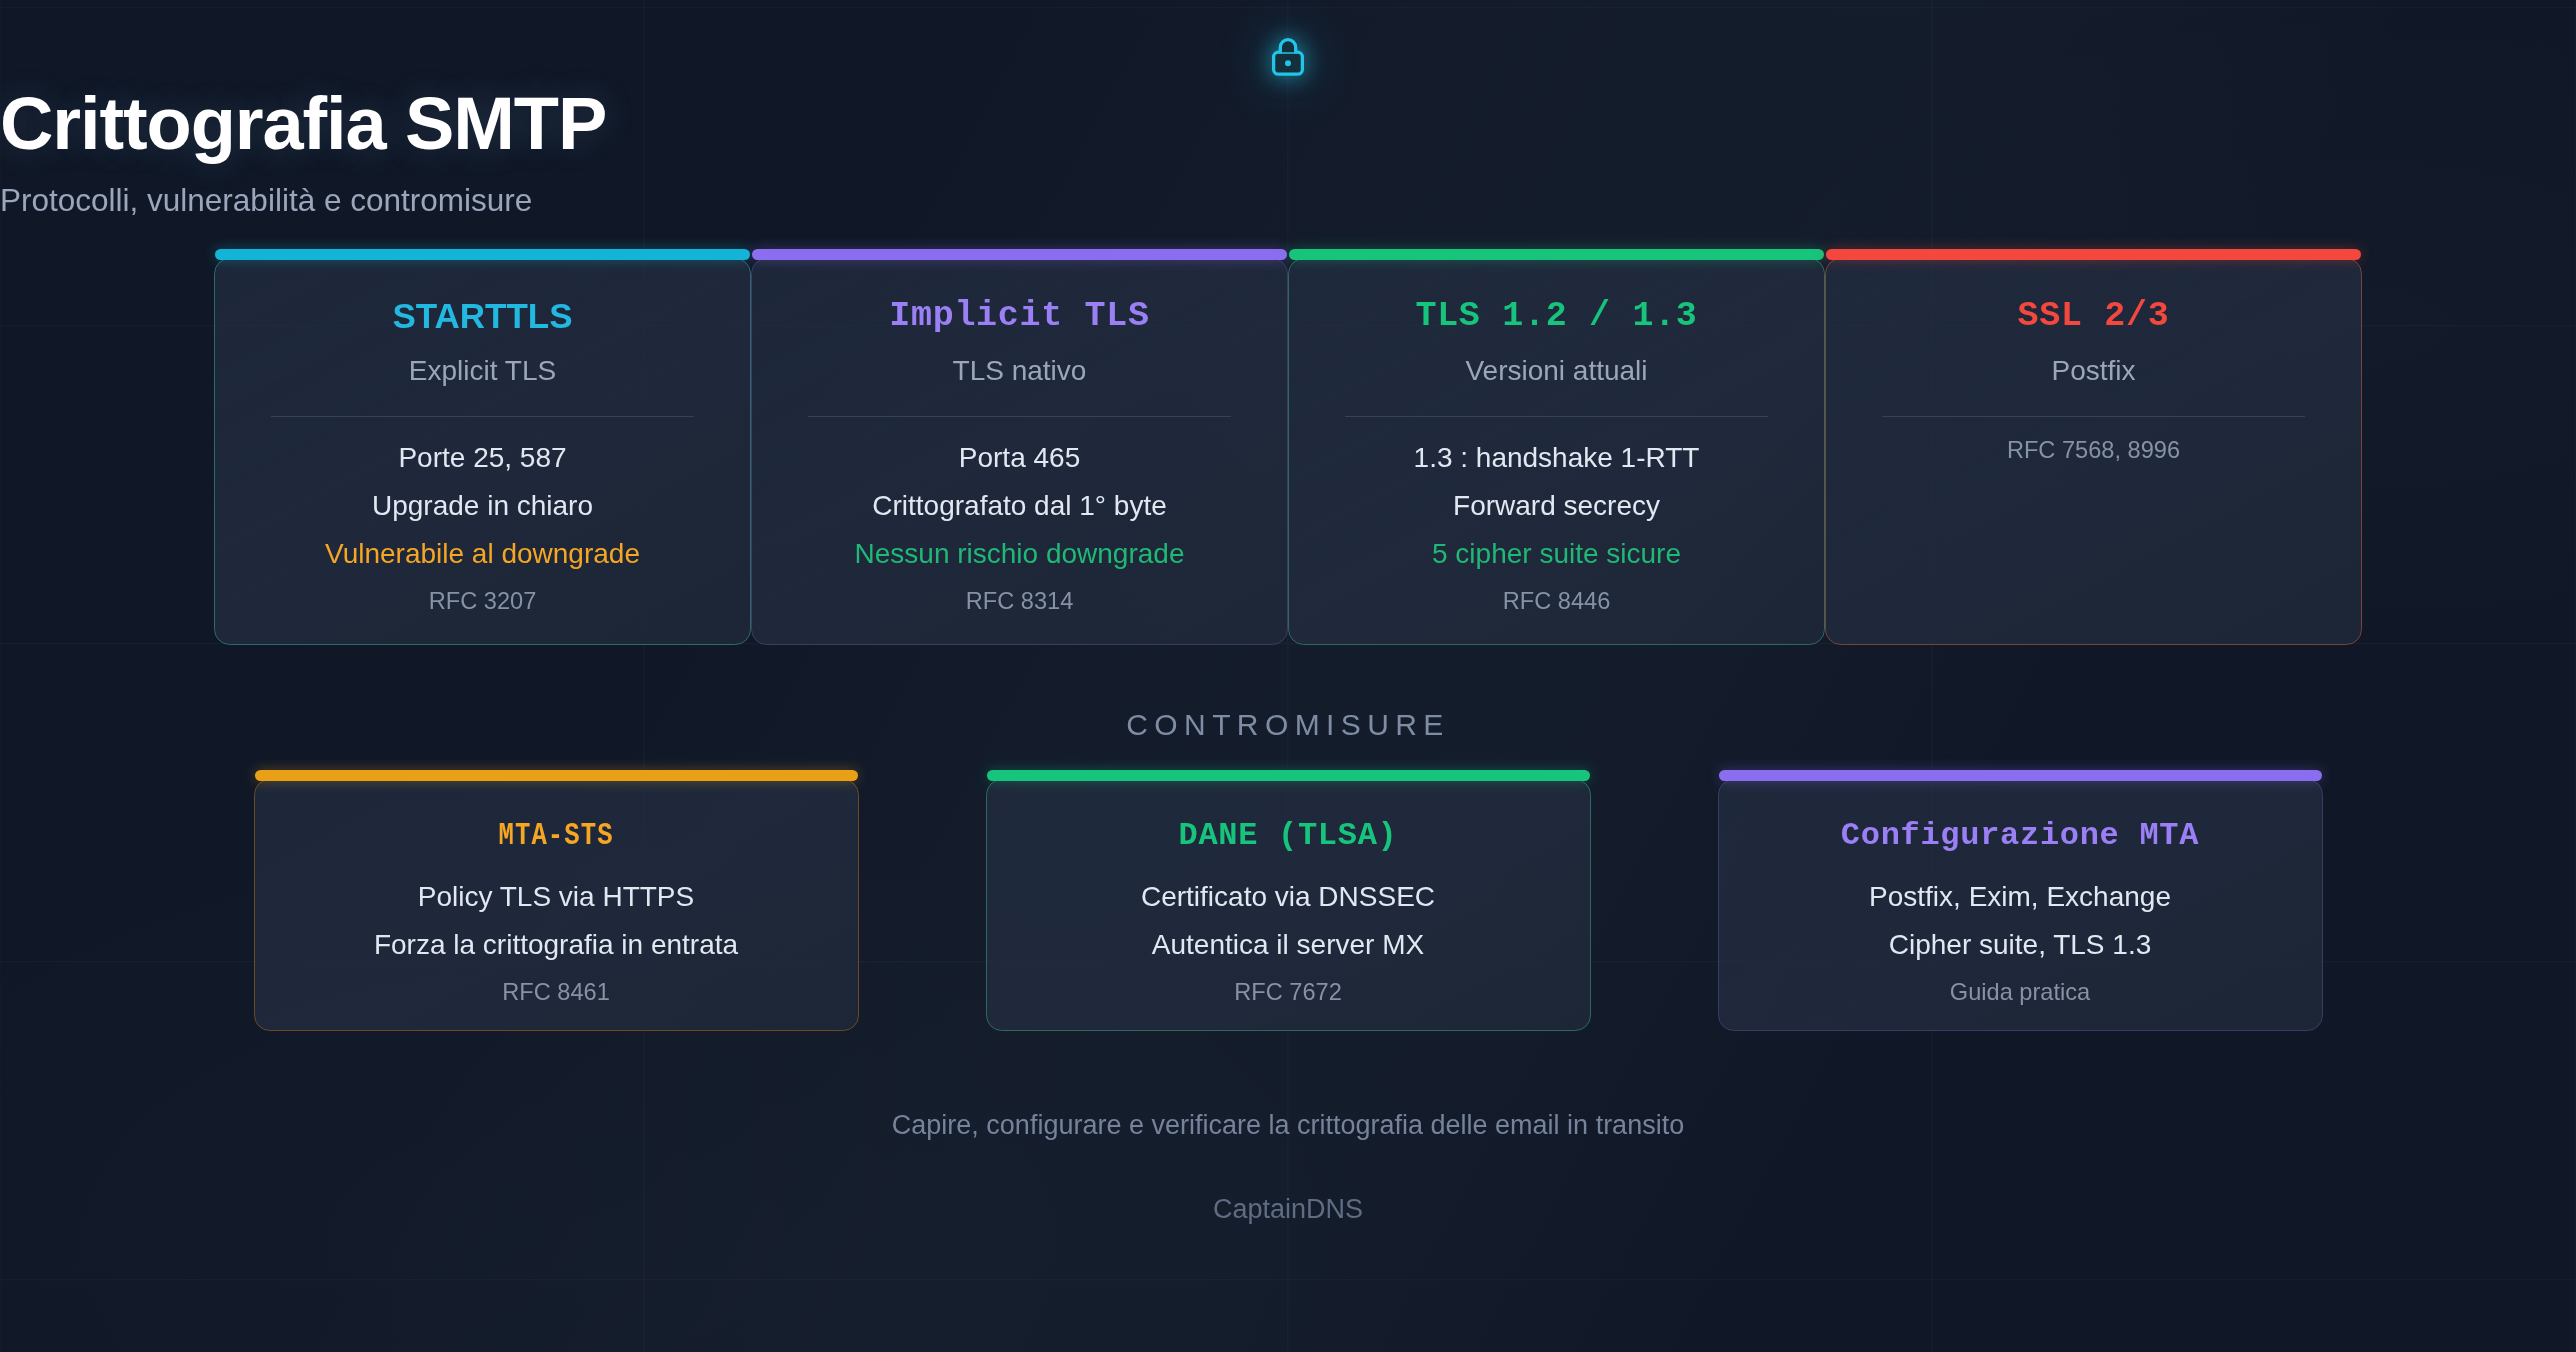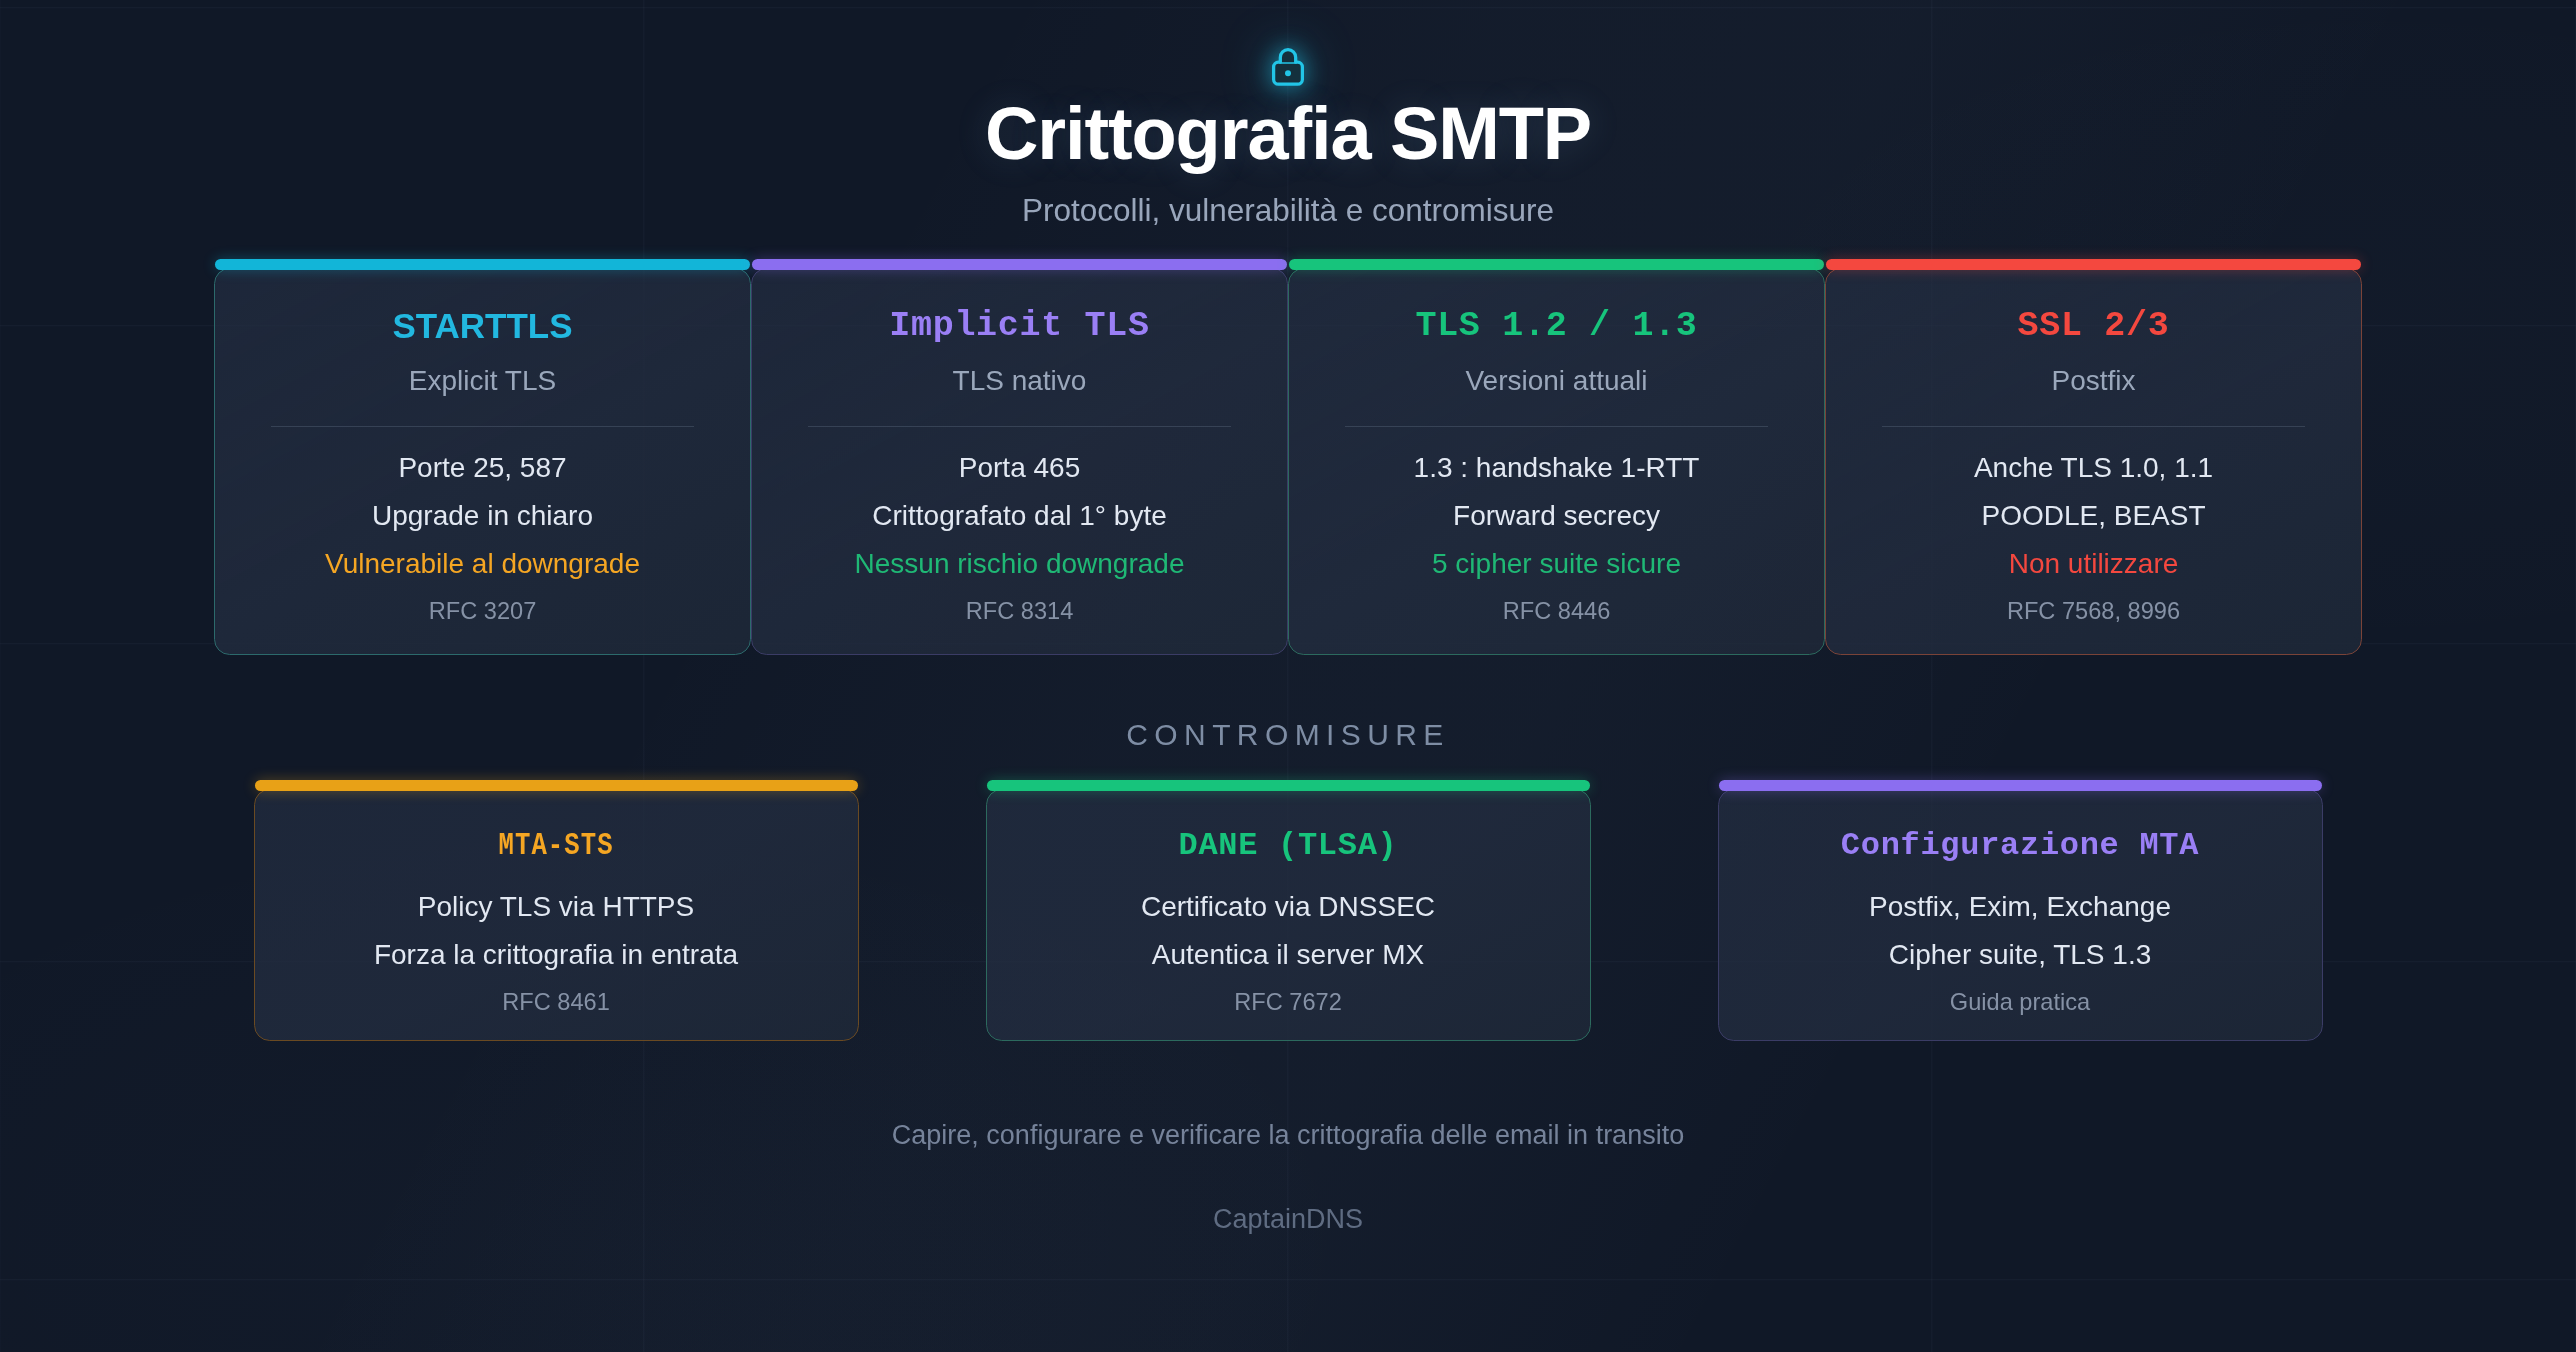--- a/index.html
+++ b/index.html
@@ -53,22 +53,21 @@
   
   .page {
     position: relative;
     width: 2576px;
     height: 1352px;
     z-index: 2;
   }
 
   
   .header {
-    padding-top: 43px;
-    text-align: center;
+    padding-top: 33px;
   }
   .lock-wrap {
     display: block;
     margin: 0 auto 4.3px;
     width: 46px;
     height: 46px;
     filter: drop-shadow(0 0 11.4px rgba(34,197,231,0.62)) drop-shadow(0 0 24px rgba(34,197,231,0.30));
   }
   .page-title {
     font-size: 74px;
@@ -245,25 +244,20 @@
         <div class="card-line" style="color: rgb(31, 184, 117);">5 cipher suite sicure</div>
       </div>
       <div class="card-ref">RFC 8446</div>
     </div>
 
     <div class="card" style="border: 1.4px solid rgb(122, 67, 56);">
       <div class="accent" style="background: rgb(244, 72, 63); box-shadow: rgba(244, 72, 63, 0.333) 0px 0px 13px;"></div>
       <div class="card-title mono" style="color: rgb(244, 72, 63);">SSL 2/3</div>
       <div class="card-subtitle">Postfix</div>
       <div class="card-divider"></div>
-      <div class="card-lines">
-        <div class="card-line" style="color: rgb(226, 232, 242);">Anche TLS 1.0, 1.1</div>
-        <div class="card-line" style="color: rgb(226, 232, 242);">POODLE, BEAST</div>
-        <div class="card-line" style="color: rgb(244, 72, 63);">Non utilizzare</div>
-      </div>
       <div class="card-ref">RFC 7568, 8996</div>
     </div>
 
   </div>
 
   <div class="section-label">CONTROMISURE</div>
 
   <div class="row-counter">
 
     <div class="card compact" style="border: 1.4px solid rgb(106, 74, 34);">

